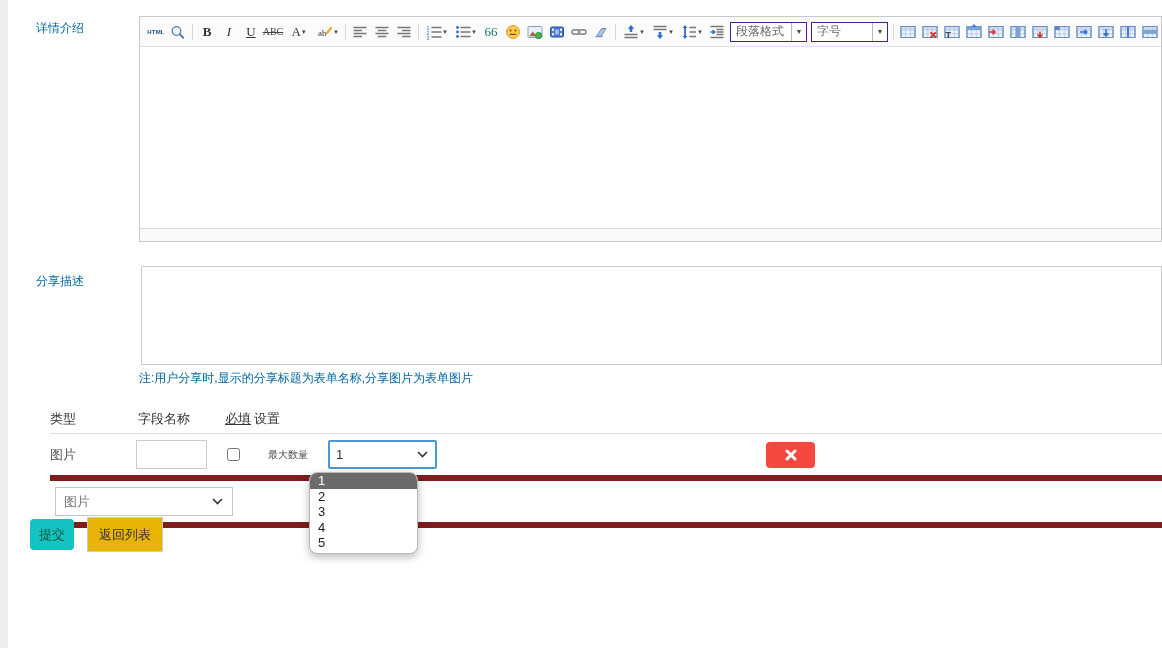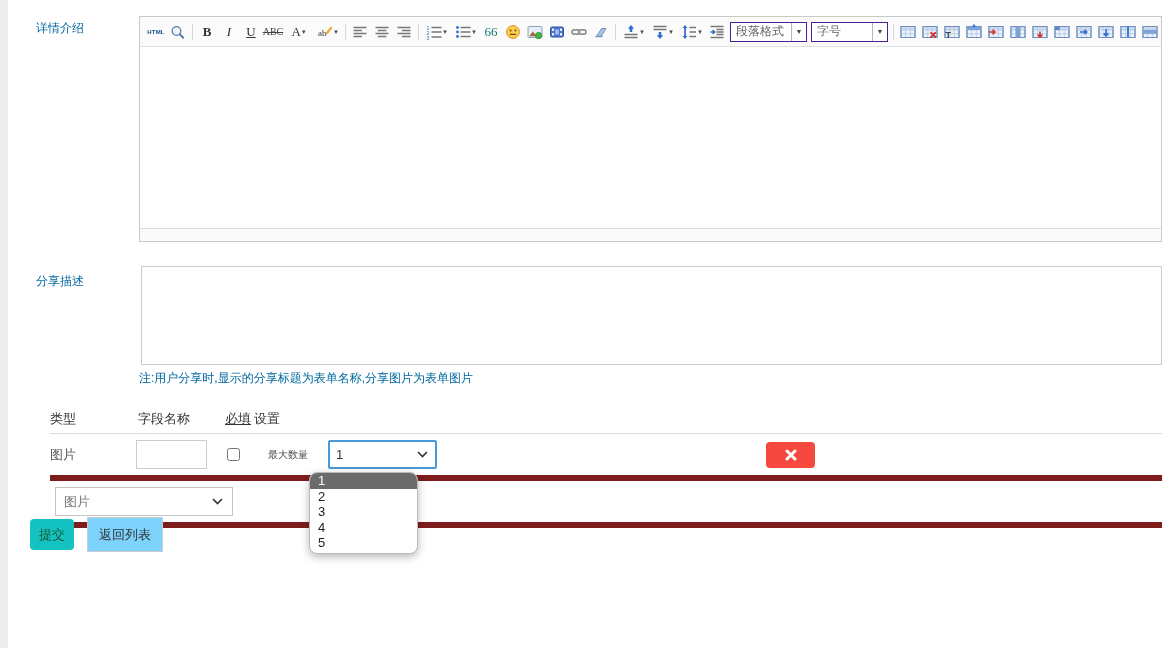--- a/index.html
+++ b/index.html
@@ -64,21 +64,21 @@
     border:1px solid #b9b9b9;border-radius:8px;box-shadow:0 3px 9px rgba(0,0,0,.28);
     overflow:hidden;z-index:20;padding-bottom:2px;}
   .popup .opt{height:15.6px;line-height:15.6px;padding-left:8px;font-size:13px;color:#222;cursor:default;}
   .popup .opt.selected{background:var(--option-highlight);color:#fff;}
 
   
   .btn-submit{position:absolute;left:30px;top:519px;width:44px;height:31px;border:none;
     border-radius:4px;background:var(--accent-teal);color:#14532d;font-size:13px;
     font-family:"Liberation Sans",sans-serif;cursor:pointer;}
   .btn-back{position:absolute;left:87px;top:517px;width:76px;height:35px;
-    border:1px solid #ccc;border-radius:0;background:#7dd3fc;color:#333;font-size:13px;
+    border:1px solid #ccc;border-radius:0;background:#eab308;color:#333;font-size:13px;
     font-family:"Liberation Sans",sans-serif;cursor:pointer;}
 </style>
 </head>
 <body>
 
 <div class="left-strip"></div>
 
 <span class="form-label" style="left:36px;top:20px;">详情介绍</span>
 
 <div class="editor">

